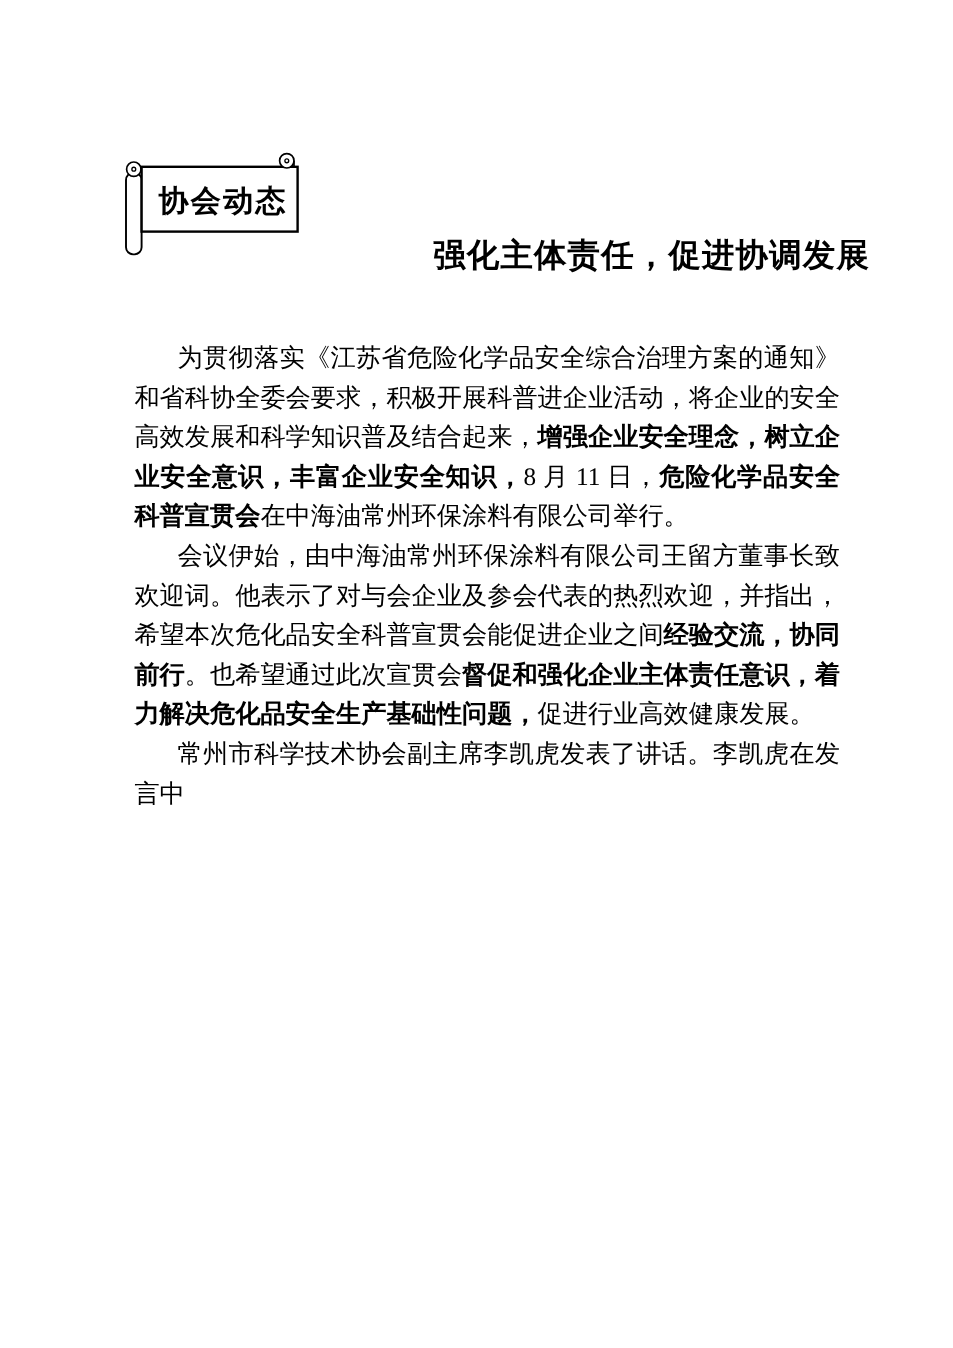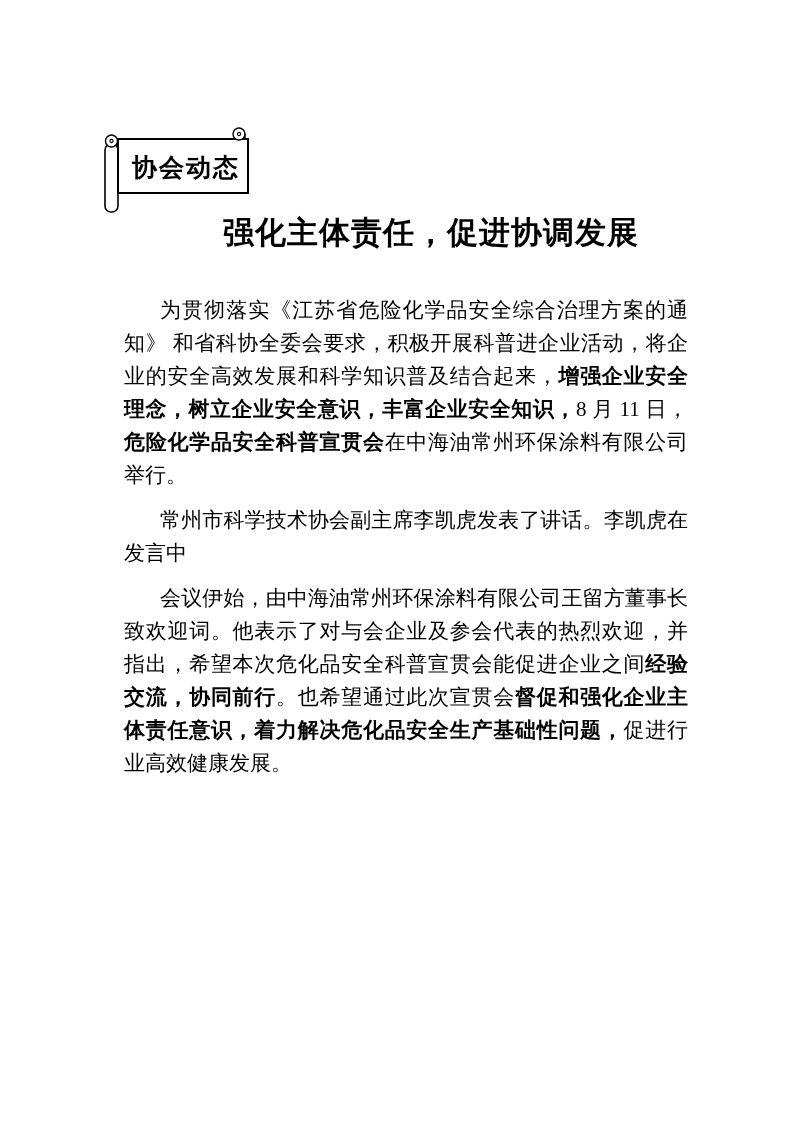--- a/index.html
+++ b/index.html
@@ -39,42 +39,42 @@
     justify-content: center;
     font-size: 25px;
     font-weight: bold;
     letter-spacing: 2px;
     color: #000000;
   }
   
   .doc-title {
     position: absolute;
     left: 112px;
-    top: 212px;
+    top: 195px;
     width: 588px;
-    text-align: center;
+    text-align: right;
     transform: translateX(25px);
-    font-size: 31px;
+    font-size: 27px;
     font-weight: bold;
     letter-spacing: 1px;
     white-space: nowrap;
   }
   
   .body-text {
     position: absolute;
     left: 112px;
     top: 282px;
     width: 588px;
     font-size: 21px;
     line-height: 33px;
     text-align: justify;
     text-justify: inter-character;
   }
   .body-text p {
-    margin: 12px;
+    margin: 0;
     text-indent: 36px;
   }
   .body-text b {
     font-weight: bold;
   }
   
   .footer {
     position: absolute;
     left: 112px;
     top: 1008px;
@@ -103,19 +103,19 @@
       <circle cx="139" cy="8" r="1.6" fill="none" stroke="#000000" stroke-width="1.1"></circle>
       <path d="M145 8 L145 13" fill="none" stroke="#000000" stroke-width="1.4"></path>
     </svg>
     <div class="badge-label">协会动态</div>
   </div>
 
   <div class="doc-title">强化主体责任，促进协调发展</div>
 
   <div class="body-text">
       <p><span>为贯彻落实《江苏省危险化学品安全综合治理方案的通知》 和省科协全委会要求，积极开展科普进企业活动，将企业的安全高效发展和科学知识普及结合起来，</span><b>增强企业安全理念，树立企业安全意识，丰富企业安全知识，</b><span>8 月 11 日，</span><b>危险化学品安全科普宣贯会</b><span>在中海油常州环保涂料有限公司举行。</span></p>
+      <p><span>会议伊始，由中海油常州环保涂料有限公司王留方董事长致欢迎词。他表示了对与会企业及参会代表的热烈欢迎，并指出，希望本次危化品安全科普宣贯会能促进企业之间</span><b>经验交流，协同前行</b><span>。也希望通过此次宣贯会</span><b>督促和强化企业主体责任意识，着力解决危化品安全生产基础性问题，</b><span>促进行业高效健康发展。</span></p>
       <p><span>常州市科学技术协会副主席李凯虎发表了讲话。李凯虎在发言中</span></p>
-      <p><span>会议伊始，由中海油常州环保涂料有限公司王留方董事长致欢迎词。他表示了对与会企业及参会代表的热烈欢迎，并指出，希望本次危化品安全科普宣贯会能促进企业之间</span><b>经验交流，协同前行</b><span>。也希望通过此次宣贯会</span><b>督促和强化企业主体责任意识，着力解决危化品安全生产基础性问题，</b><span>促进行业高效健康发展。</span></p>
     </div>
 
   <div class="footer">—1—</div>
 
 </div>
 
 </body></html>

